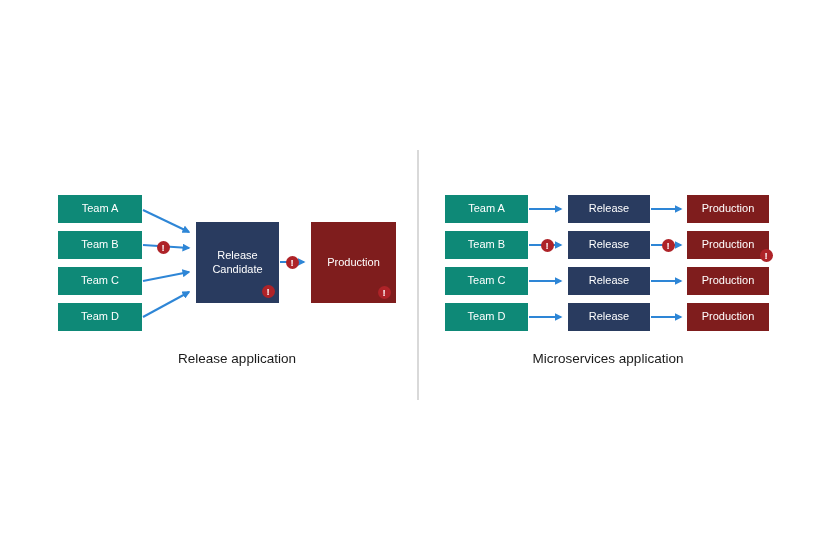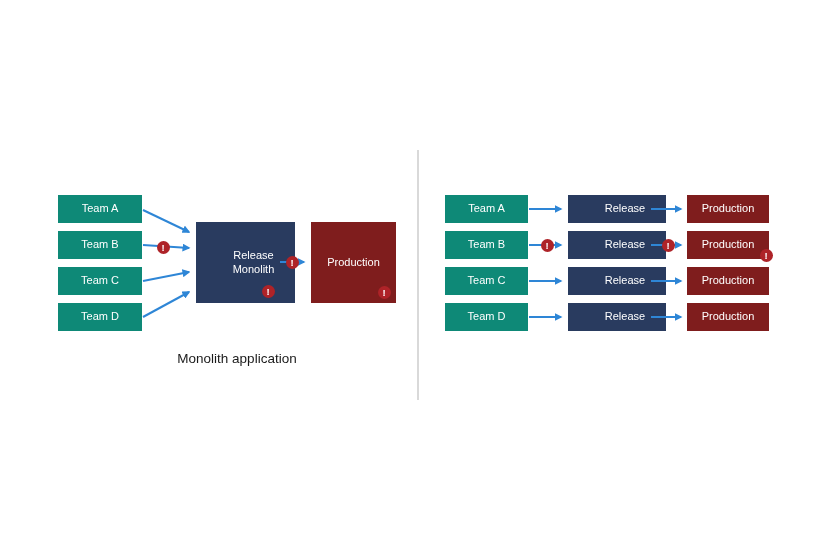--- a/index.html
+++ b/index.html
@@ -5,21 +5,21 @@
   html,body{margin:0;padding:0;background:#fff;}
   .canvas{
     position:relative;width:814px;height:540px;background:#ffffff;overflow:hidden;
     font-family:"Liberation Sans",sans-serif;
   }
   .node{
     position:absolute;display:flex;flex-direction:column;align-items:center;justify-content:center;
     color:#ffffff;font-size:11px;line-height:1.25;text-align:center;z-index:1;
   }
   .team{background:#0E8977;}
-  .release{background:#293B5F;padding-left:16px;}
+  .release{background:#293B5F;}
   .production{background:#7f1d1d;}
   .arrows{position:absolute;left:0;top:0;z-index:2;pointer-events:none;}
   .badge{
     position:absolute;width:13px;height:13px;border-radius:50%;background:#AE2328;
     color:#ffffff;font-size:9.5px;font-weight:bold;line-height:13px;text-align:center;z-index:3;
   }
   .divider{position:absolute;left:417px;top:150px;width:1.5px;height:250px;background:#D9D9D9;z-index:0;}
   .caption{
     position:absolute;width:220px;text-align:center;color:#1A1A1A;font-size:13.5px;z-index:1;
   }
@@ -39,28 +39,28 @@
   </div>
   <div class="node team" style="left:58px;top:267px;width:84px;height:28px;">
     <span>Team C</span>
   </div>
   <div class="node team" style="left:58px;top:303px;width:84px;height:28px;">
     <span>Team D</span>
   </div>
 
   <div class="node release" style="left:196px;top:222px;width:83px;height:81px;">
     <span>Release</span>
-    <span>Monolith</span>
+    <span>Candidate</span>
   </div>
 
   <div class="node production" style="left:311px;top:222px;width:85px;height:81px;">
     <span>Production</span>
   </div>
 
-  <div class="caption" style="left:127px;top:351px;">Monolith application</div>
+  <div class="caption" style="left:127px;top:351px;">Release application</div>
 
   <div class="node team" style="left:445px;top:195px;width:83px;height:28px;">
     <span>Team A</span>
   </div>
   <div class="node release" style="left:568px;top:195px;width:82px;height:28px;">
     <span>Release</span>
   </div>
   <div class="node production" style="left:687px;top:195px;width:82px;height:28px;">
     <span>Production</span>
   </div>
@@ -88,20 +88,21 @@
   <div class="node team" style="left:445px;top:303px;width:83px;height:28px;">
     <span>Team D</span>
   </div>
   <div class="node release" style="left:568px;top:303px;width:82px;height:28px;">
     <span>Release</span>
   </div>
   <div class="node production" style="left:687px;top:303px;width:82px;height:28px;">
     <span>Production</span>
   </div>
 
+  <div class="caption" style="left:498px;top:351px;">Microservices application</div>
 
   <svg class="arrows" width="814" height="540" viewBox="0 0 814 540">
     <defs>
       <marker id="ah" markerWidth="8" markerHeight="8" refX="6.5" refY="4" orient="auto" markerUnits="userSpaceOnUse">
         <path d="M0,0 L8,4 L0,8 Z" fill="#2E86D6"></path>
       </marker>
     </defs>
     <g stroke="#2E86D6" stroke-width="2" fill="none">
 
       <line x1="143" y1="210" x2="189" y2="232" marker-end="url(#ah)"></line>

